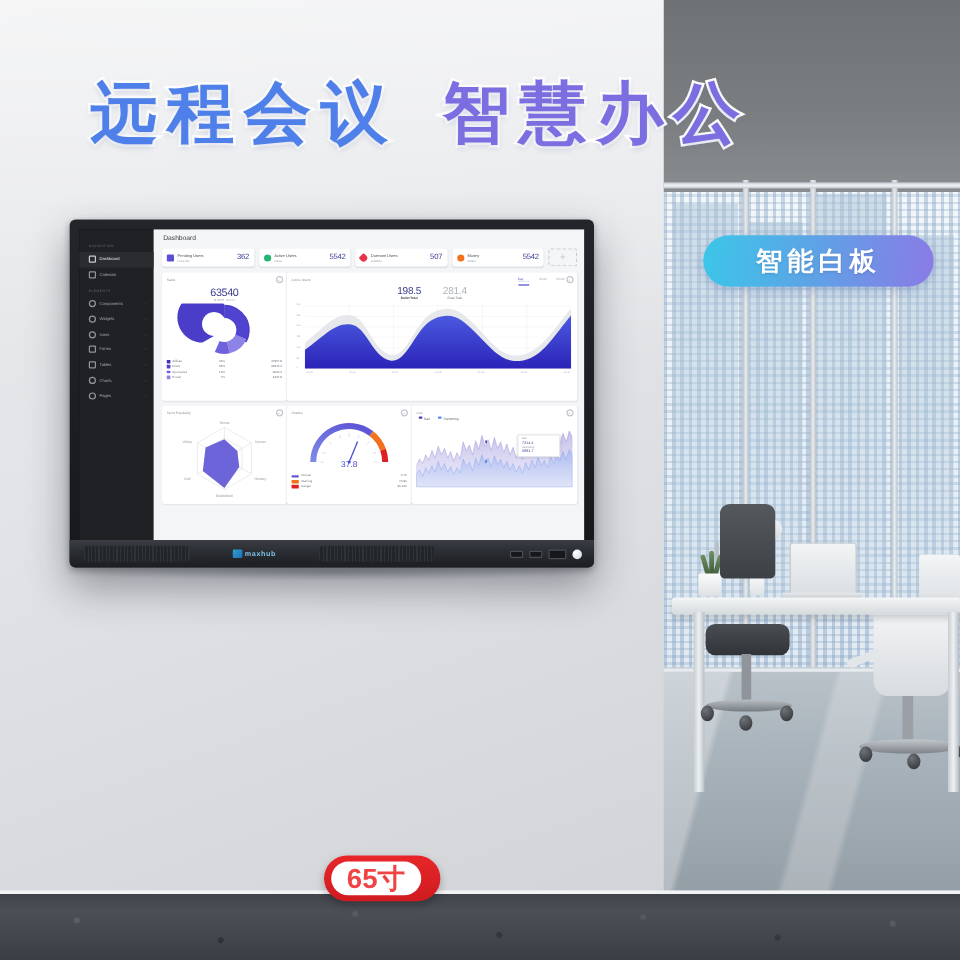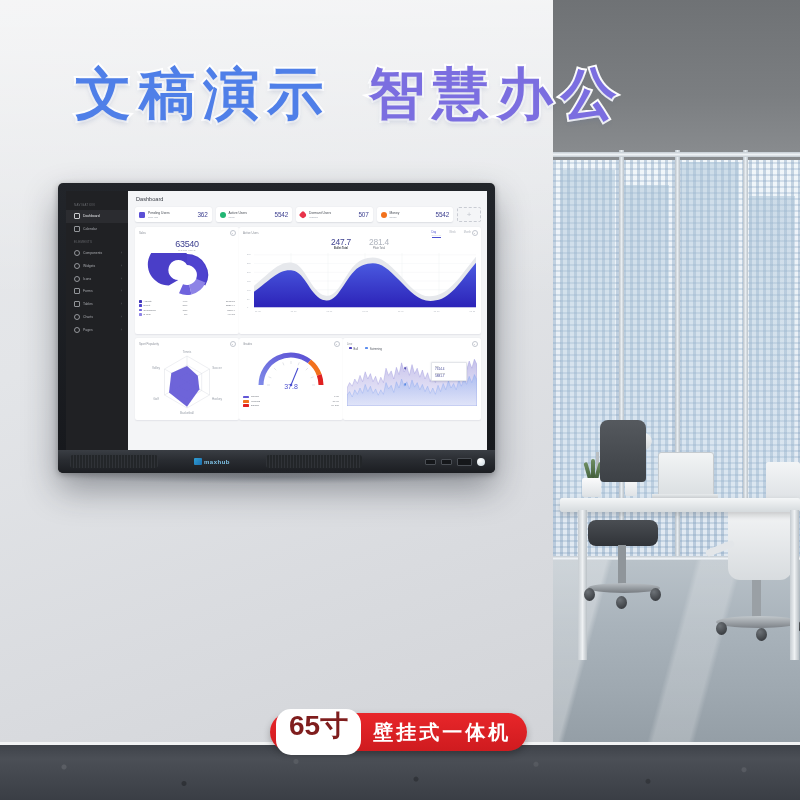--- a/index.html
+++ b/index.html
@@ -103,22 +103,22 @@
   .pill{width:192px;height:43px;border-radius:22px;display:flex;align-items:center;
     justify-content:center;color:#fff;font-size:22px;font-weight:bold;letter-spacing:4px;
     background:linear-gradient(95deg,#3cc6e9 0%,#5ba5e6 45%,#8a7ae6 100%);
     box-shadow:0 3px 8px rgba(60,90,160,.28);
     text-shadow:0 1px 2px rgba(40,60,120,.25);}
 
   
   .badge{position:absolute;left:270px;top:713px;height:38px;border-radius:19px;
     background:linear-gradient(180deg,#e8262a,#cf1b1f);display:flex;align-items:center;
     padding:0 16px 0 6px;box-shadow:0 3px 7px rgba(0,0,0,.25);}
-  .badge-size{background:#fff;color:#7f1d1d;font-size:28px;font-weight:bold;
-    border-radius:15px;padding:2px 13px 14px;line-height:1.1;letter-spacing:0px;}
+  .badge-size{background:#fff;color:#ef4444;font-size:23px;font-weight:bold;
+    border-radius:15px;padding:2px 13px 0;line-height:1.1;letter-spacing:0px;}
   .badge-text{color:#fff;font-size:20px;font-weight:bold;letter-spacing:3px;margin-left:12px;}
 
   
   .tv{position:absolute;left:58px;top:183px;width:437px;height:290px;
     background:linear-gradient(180deg,#22252a,#16181c);border-radius:5px;
     box-shadow:0 16px 34px rgba(30,35,45,.42),0 2px 6px rgba(0,0,0,.3);
     padding:8px 8px 0 8px;box-sizing:border-box;}
   .tv-bezel-bottom{position:absolute;left:58px;top:450px;width:437px;height:23px;
     background:linear-gradient(180deg,#3a3e44 0%,#292c31 45%,#1b1d21 100%);
     border-radius:0 0 5px 5px;display:flex;align-items:center;}
@@ -254,29 +254,29 @@
   <div class="chair-dark-post"></div>
   <div class="chair-dark-base"></div>
   <div class="caster" style="left:584px;top:588px;"></div>
   <div class="caster" style="left:616px;top:596px;"></div>
   <div class="caster" style="left:650px;top:588px;"></div>
 
   <div class="floor-edge"></div>
   <div class="floor"></div>
 
   <div class="headline">
-    <span>文稿演示</span><span style="letter-spacing:22px;"> </span><span class="seg2">智慧办公</span>
+    <span>远程会议</span><span style="letter-spacing:22px;"> </span><span class="seg2">智慧办公</span>
   </div>
 
   <div class="pills">
+    <div class="pill">智能白板</div>
   </div>
 
   <div class="badge">
     <span class="badge-size">65寸</span>
-    <span class="badge-text">壁挂式一体机</span>
   </div>
 
   <div class="tv">
     <div class="screen">
 
       <div class="sidebar">
         <div class="side-sec">NAVIGATION</div>
         <div class="side-item active">
           <span class="side-ic"></span>
           <span>Dashboard</span>
@@ -410,21 +410,21 @@
           <div class="card" style="flex:1;height:107px;">
             <div class="card-h">Active Users</div>
             <div class="gear"></div>
             <div class="au-tabs">
               <span class="on"><span>Day</span><span class="tsub">2018-01-01</span></span>
               <span>Week</span>
               <span>Month</span>
             </div>
             <div class="au-nums">
               <div class="au-n">
-                <div class="au-big">247.7</div>
+                <div class="au-big">198.5</div>
                 <div class="au-sub" style="font-weight:bold;color:#3d424b;">Bullet Total</div>
               </div>
               <div class="au-n">
                 <div class="au-big muted">281.4</div>
                 <div class="au-sub">Plate Total</div>
               </div>
             </div>
             <div style="position:relative;height:56px;">
               <div class="axis-y" style="top:0px;">300</div>
               <div class="axis-y" style="top:9px;">250</div>

